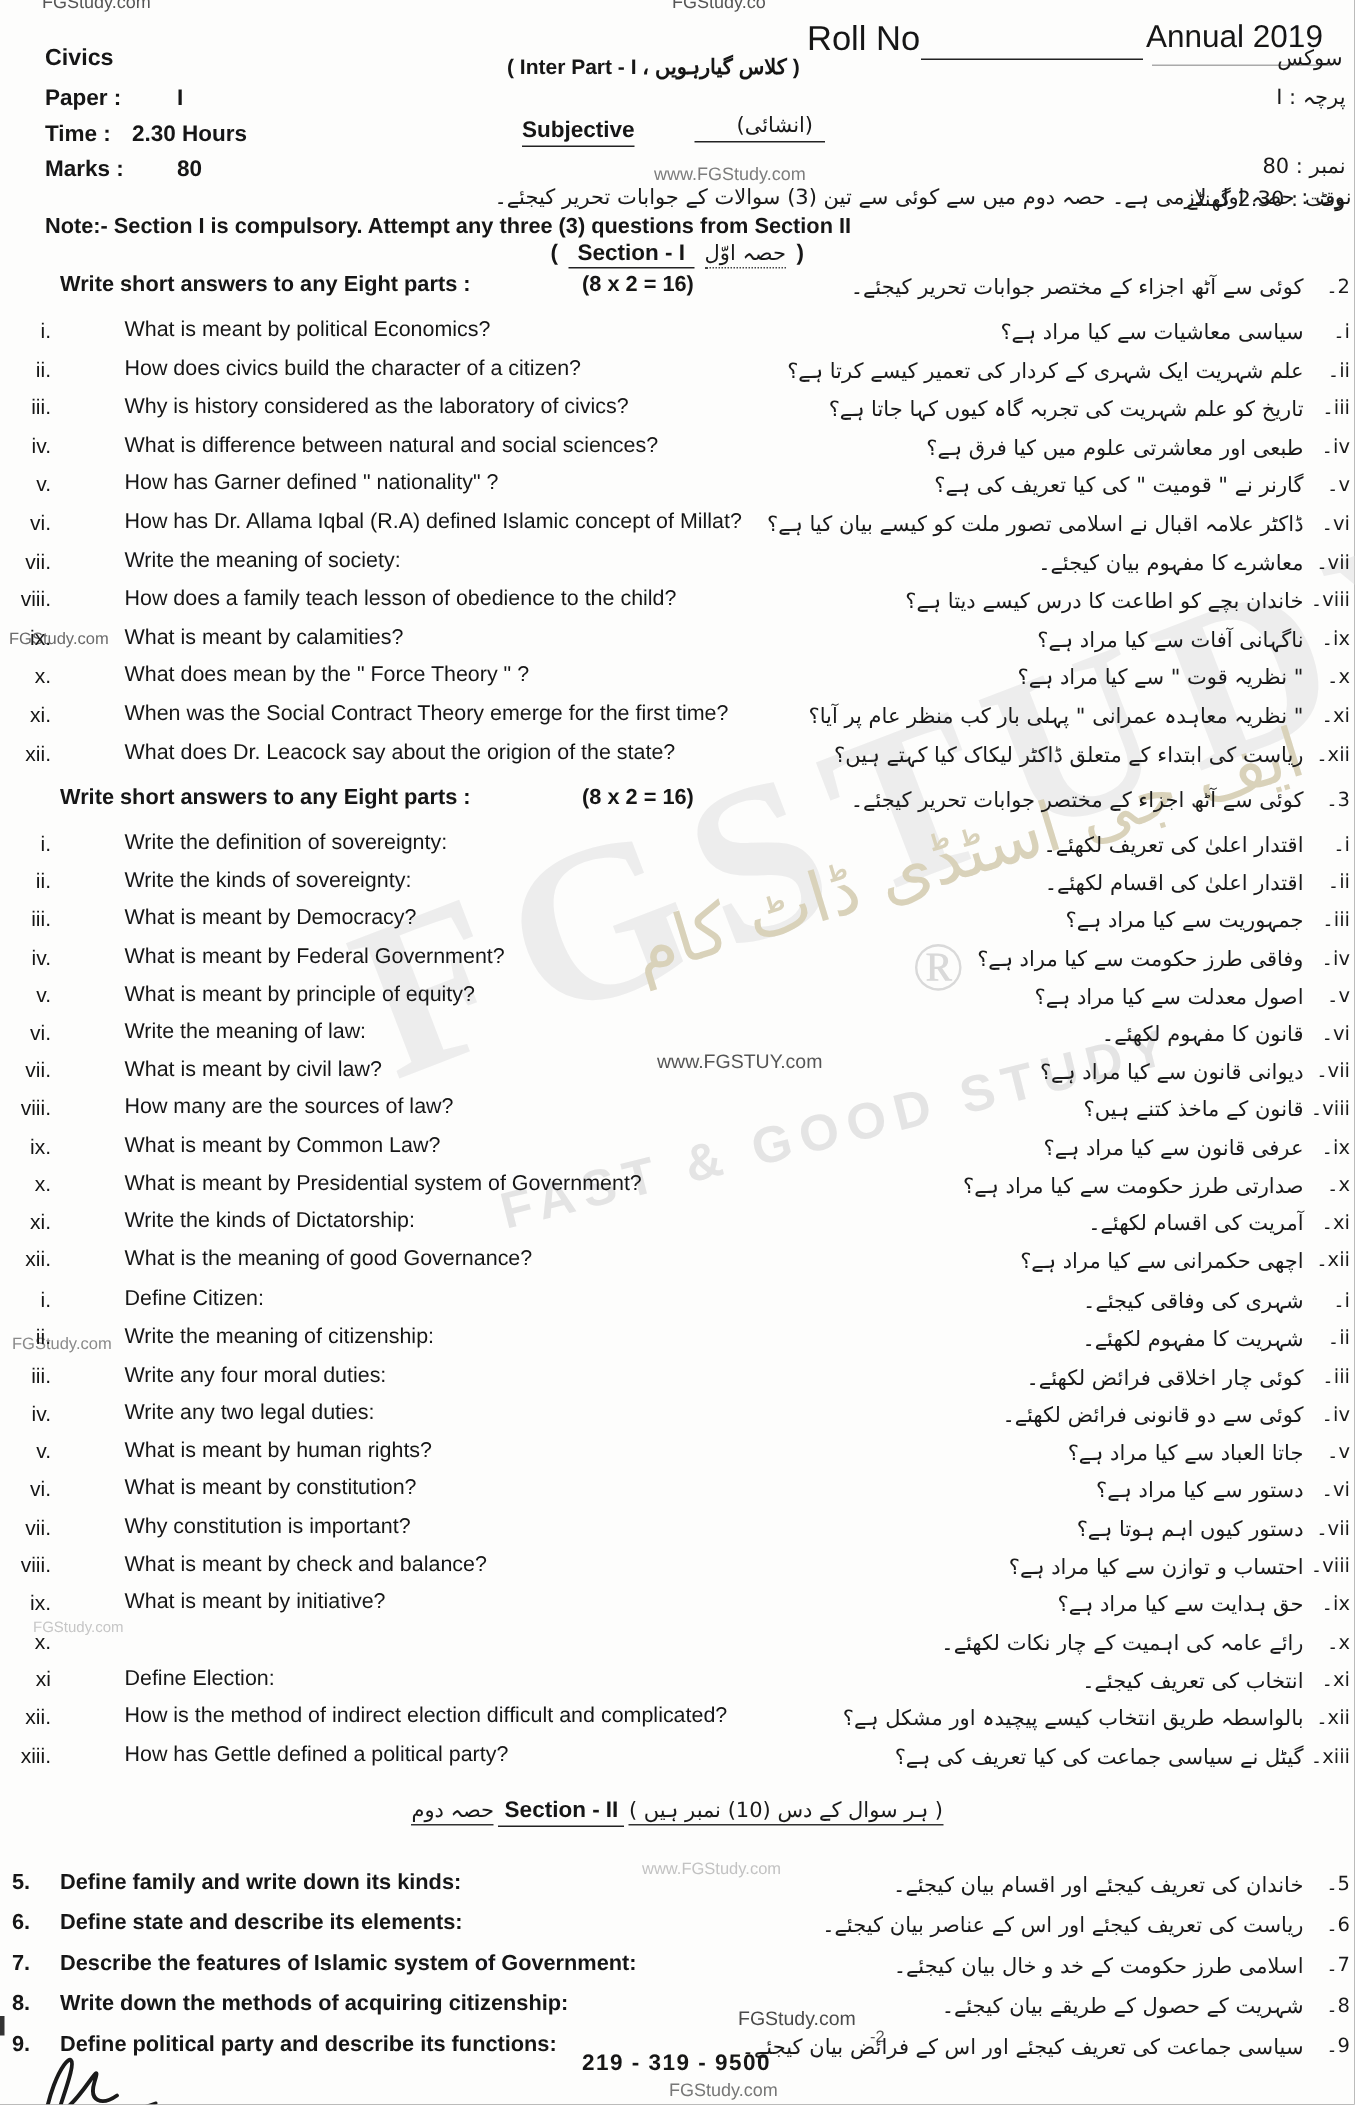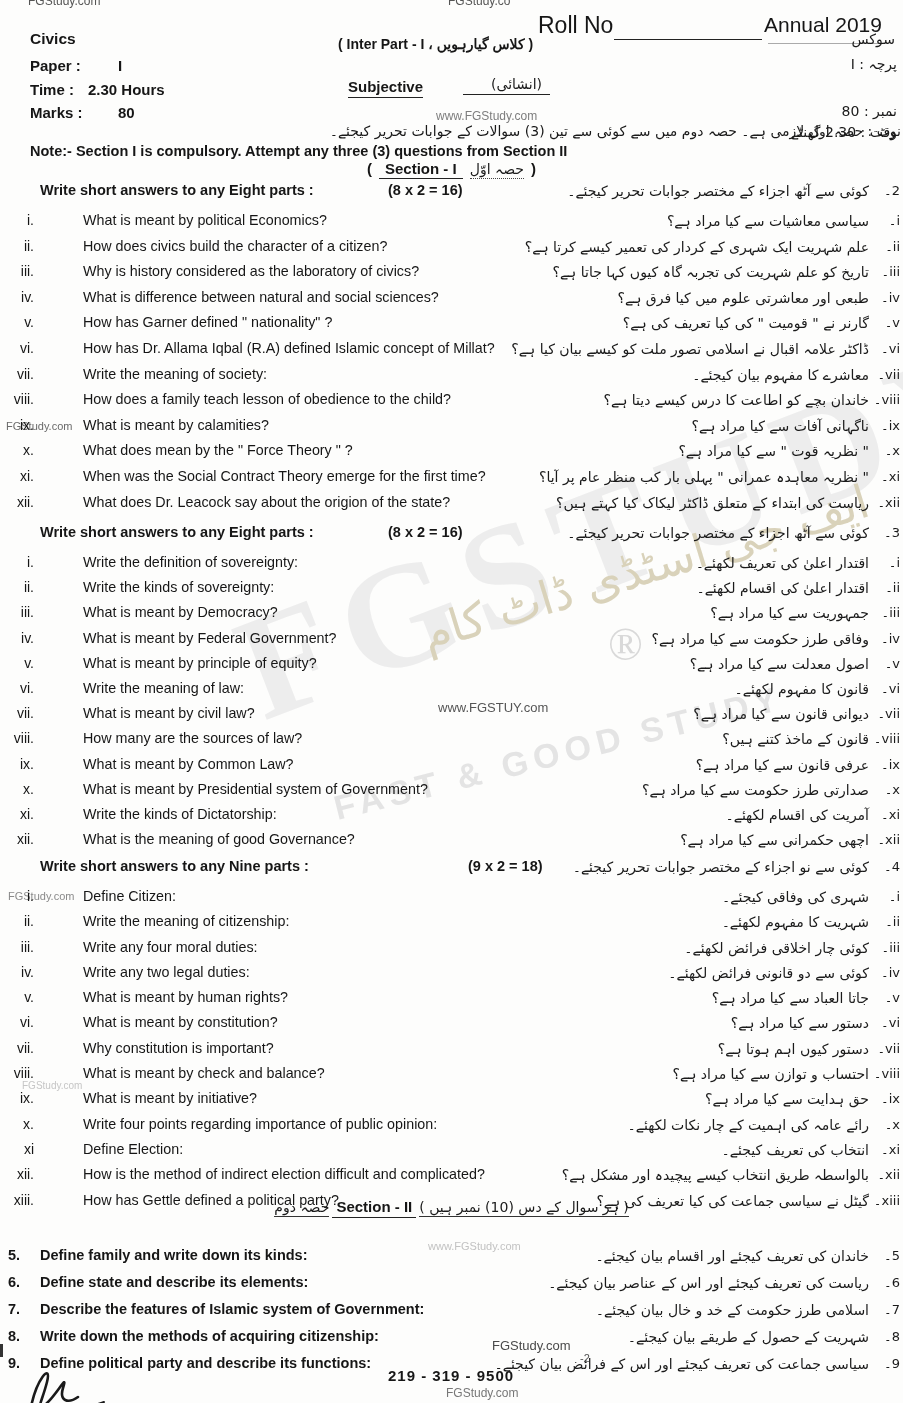--- a/index.html
+++ b/index.html
@@ -314,26 +314,20 @@
           <div class="prow prow-q3">
             <span class="eno">xii.</span>
             <span class="etext">What is the meaning of good Governance?</span>
             <span class="utext u">اچھی حکمرانی سے کیا مراد ہے؟</span>
             <span class="uno">xii۔</span>
           </div>
         </div>
     </div>
 
     <div class="qblock" id="q4">
-      <div class="qhrow">
-        <span class="qh-en">Write short answers to any Nine parts :</span>
-        <span class="qh-marks m2">(9 x 2 = 18)</span>
-        <span class="utext u">کوئی سے نو اجزاء کے مختصر جوابات تحریر کیجئے۔</span>
-        <span class="uno">4۔</span>
-      </div>
       <div>
           <div class="prow prow-q4">
             <span class="eno">i.</span>
             <span class="etext">Define Citizen:</span>
             <span class="utext u">شہری کی وفاقی کیجئے۔</span>
             <span class="uno">i۔</span>
           </div>
           <div class="prow prow-q4">
             <span class="eno">ii.</span>
             <span class="etext">Write the meaning of citizenship:</span>
@@ -377,21 +371,20 @@
             <span class="uno">viii۔</span>
           </div>
           <div class="prow prow-q4">
             <span class="eno">ix.</span>
             <span class="etext">What is meant by initiative?</span>
             <span class="utext u">حق ہدایت سے کیا مراد ہے؟</span>
             <span class="uno">ix۔</span>
           </div>
           <div class="prow prow-q4">
             <span class="eno">x.</span>
-            <span class="etext">Write four points regarding importance of public opinion:</span>
             <span class="utext u">رائے عامہ کی اہمیت کے چار نکات لکھئے۔</span>
             <span class="uno">x۔</span>
           </div>
           <div class="prow prow-q4">
             <span class="eno">xi</span>
             <span class="etext">Define Election:</span>
             <span class="utext u">انتخاب کی تعریف کیجئے۔</span>
             <span class="uno">xi۔</span>
           </div>
           <div class="prow prow-q4">

